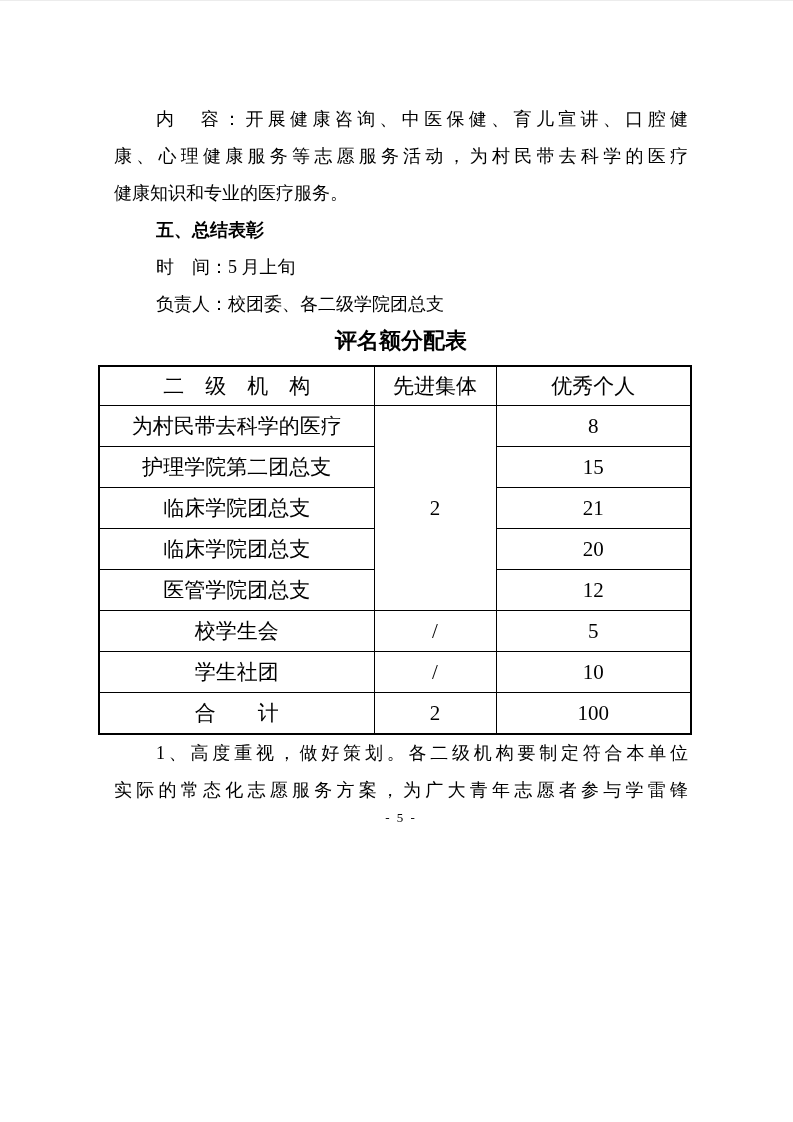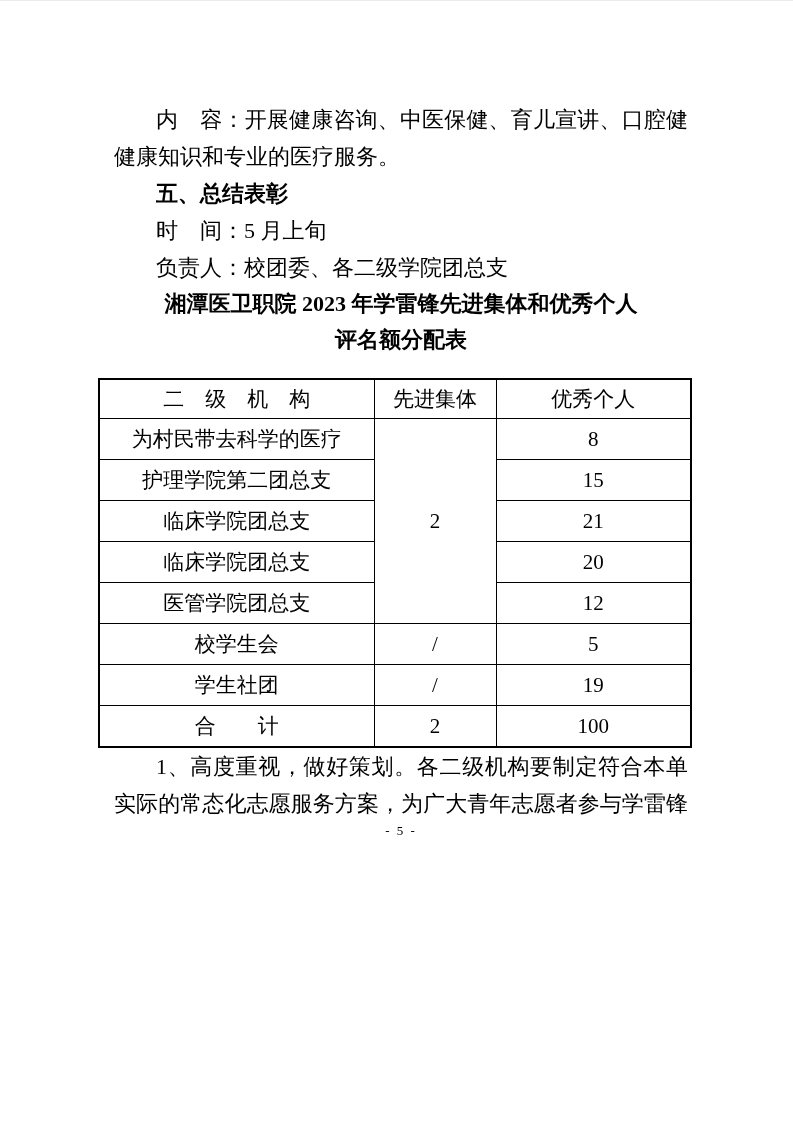--- a/index.html
+++ b/index.html
@@ -16,21 +16,21 @@
     border-top: 1px solid #ececec;
     box-sizing: border-box;
   }
   .content {
     padding: 100px 105px 0 114px; 
     box-sizing: border-box;
     width: 793px;
   }
   .line {
     margin: 0;
-    font-size: 22px;
+    font-size: 18px;
     line-height: 37px;
     height: 37px;
     overflow: hidden;
     white-space: nowrap;
     letter-spacing: 0px;
   }
   .fill {
     white-space: normal;
     text-align: justify;
     text-align-last: justify;
@@ -44,21 +44,21 @@
     height: 36px;
     text-align: center;
     font-weight: bold;
     white-space: nowrap;
   }
   table.alloc {
     border-collapse: collapse;
     table-layout: fixed;
     width: 592px;
     margin-left: -16px;  
-    margin-top: 20px;
+    margin-top: 6px;
     border: 2px solid #000;
     padding-left: 16px;
   }
   table.alloc td {
     border: 1px solid #000;
     text-align: center;
     vertical-align: middle;
     font-size: 21px;
     height: 40px;
     padding: 0;
@@ -77,27 +77,27 @@
     text-align: center;
     letter-spacing: 2px;
   }
 </style>
 </head>
 <body>
 
 <div class="content">
 
   <p class="line ind fill">内　容：开展健康咨询、中医保健、育儿宣讲、口腔健</p>
+  <p class="line fill">康、心理健康服务等志愿服务活动，为村民带去科学的医疗</p>
   <p class="line">健康知识和专业的医疗服务。</p>
 
   <p class="line ind bold">五、总结表彰</p>
   <p class="line ind">时　间：5 月上旬</p>
   <p class="line ind">负责人：校团委、各二级学院团总支</p>
 
-  <p class="title-line">湘潭医卫职院 2023 年学雷锋先进集体和优秀个人</p>
   <p class="title-line">评名额分配表</p>
 
   <table class="alloc">
     <colgroup>
       <col class="c-org">
         <col class="c-col">
         <col class="c-ind">
     </colgroup>
     <tbody>
       <tr class="hdr">
@@ -127,21 +127,21 @@
         <td>12</td>
       </tr>
       <tr>
         <td>校学生会</td>
         <td>/</td>
         <td>5</td>
       </tr>
       <tr>
         <td>学生社团</td>
         <td>/</td>
-        <td>19</td>
+        <td>10</td>
       </tr>
       <tr>
         <td>合　　计</td>
         <td>2</td>
         <td>100</td>
       </tr>
     </tbody>
   </table>
 
   <p class="line ind fill">1、高度重视，做好策划。各二级机构要制定符合本单位</p>

